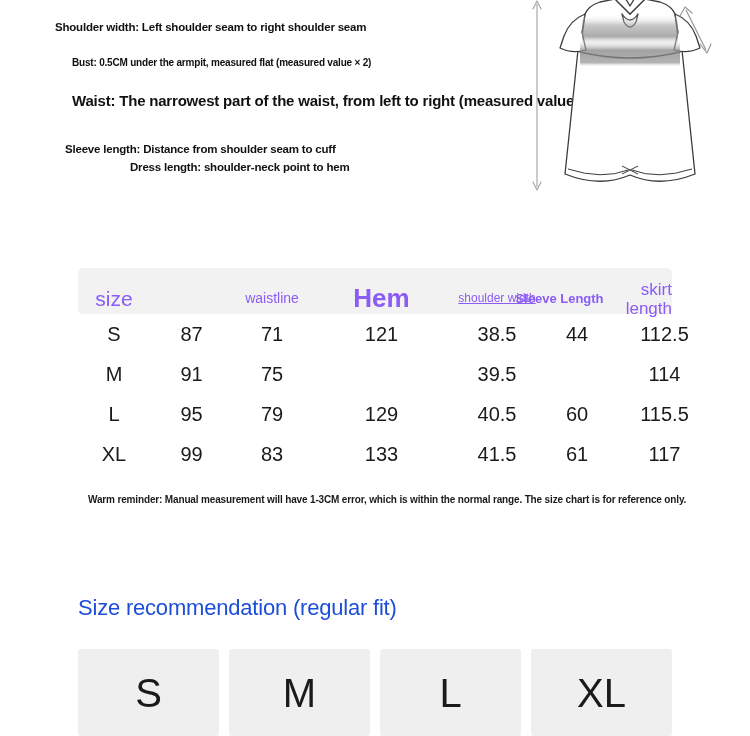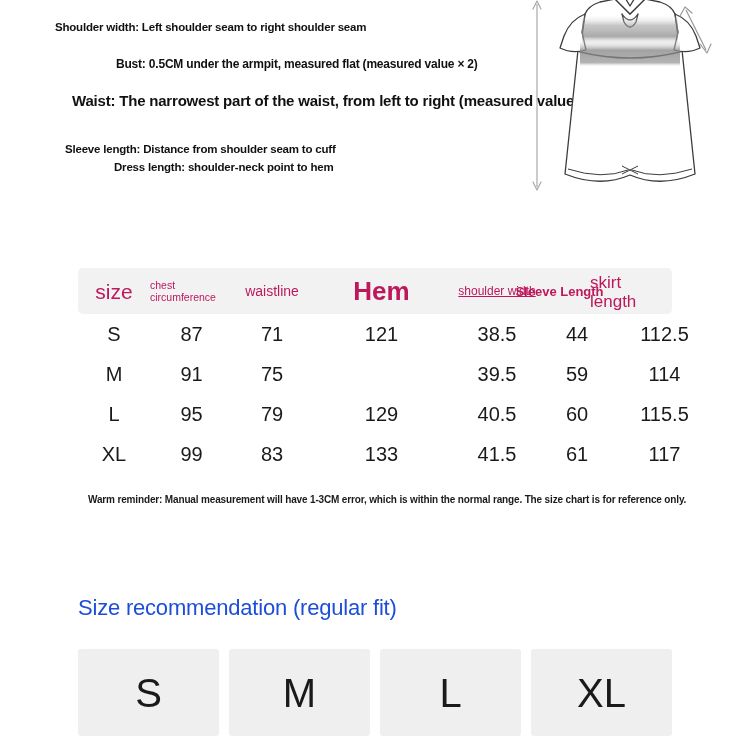--- a/index.html
+++ b/index.html
@@ -23,24 +23,24 @@
     top: 0;
     width: 530px;
   }
   .measure-line {
     position: absolute;
     white-space: nowrap;
     color: #111111;
     letter-spacing: -0.2px;
   }
   .m0 { left: 55px;  top: 21px;  font-size: 11.5px; font-weight: 700; }
-  .m1 { left: 72px;  top: 57px;  font-size: 12px;   font-weight: 700; margin-left: 44px; }
+  .m1 { left: 72px;  top: 57px;  font-size: 10px;   font-weight: 700; }
   .m2 { left: 72px;  top: 92px;  font-size: 15px;   font-weight: 700; }
   .m3 { left: 65px;  top: 126px; font-size: 11.5px; font-weight: 700; margin-top: 17px; }
-  .m4 { left: 74px;  top: 161px; font-size: 11.5px; font-weight: 700; padding-left: 40px; }
+  .m4 { left: 90px;  top: 161px; font-size: 11.5px; font-weight: 700; padding-left: 40px; }
 
   
   .diagram {
     position: absolute;
     left: 510px;
     top: -8px;
     width: 240px;
     height: 205px;
   }
   .diagram svg { display: block; }
@@ -53,28 +53,28 @@
     width: 594px;
   }
   .table-head {
     position: relative;
     height: 46px;
     background: #f2f2f2;
     border-radius: 5px;
   }
   .th {
     position: absolute;
-    top: 1px;
+    top: 8px;
     height: 46px;
     display: flex;
     align-items: center;
     justify-content: center;
-    text-align: left;
+    text-align: right;
     line-height: 1.12;
-    color: #be185d;
+    color: #8b5cf6;
   }
   .th-0 { left: 0px;   width: 72px;  font-size: 21px; font-weight: 400; }
   .th-1 { left: 72px;  width: 83px;  font-size: 10.5px; font-weight: 400; }
   .th-2 { left: 155px; width: 78px;  font-size: 14px; font-weight: 400; }
   .th-3 { left: 233px; width: 141px; font-size: 26px; font-weight: 700; }
   .th-4 { left: 374px; width: 90px;  font-size: 12px; font-weight: 400; text-decoration: underline; }
   .th-5 { left: 424px; width: 115px; font-size: 13px; font-weight: 700; }
   .th-6 { left: 512px; width: 82px;  font-size: 17px; font-weight: 400; }
 
   .trow {
@@ -212,21 +212,20 @@
       <path d="M112 174 L120 178 L112 182" stroke-linejoin="round"></path>
       <path d="M128 174 L120 178 L128 182" stroke-linejoin="round"></path>
     </g>
   </svg>
 
 </div>
 
 <div class="size-table">
   <div class="table-head">
     <div class="th th-0">size</div>
-    <div class="th th-1">chest circumference</div>
     <div class="th th-2">waistline</div>
     <div class="th th-3">Hem</div>
     <div class="th th-4">shoulder width</div>
     <div class="th th-5">Sleeve Length</div>
     <div class="th th-6">skirt length</div>
   </div>
 
   <div class="trow">
     <div class="td td-0">S</div>
     <div class="td td-1">87</div>
@@ -235,21 +234,20 @@
     <div class="td td-4">38.5</div>
     <div class="td td-5">44</div>
     <div class="td td-6">112.5</div>
   </div>
 
   <div class="trow">
     <div class="td td-0">M</div>
     <div class="td td-1">91</div>
     <div class="td td-2">75</div>
     <div class="td td-4">39.5</div>
-    <div class="td td-5">59</div>
     <div class="td td-6">114</div>
   </div>
 
   <div class="trow">
     <div class="td td-0">L</div>
     <div class="td td-1">95</div>
     <div class="td td-2">79</div>
     <div class="td td-3">129</div>
     <div class="td td-4">40.5</div>
     <div class="td td-5">60</div>

